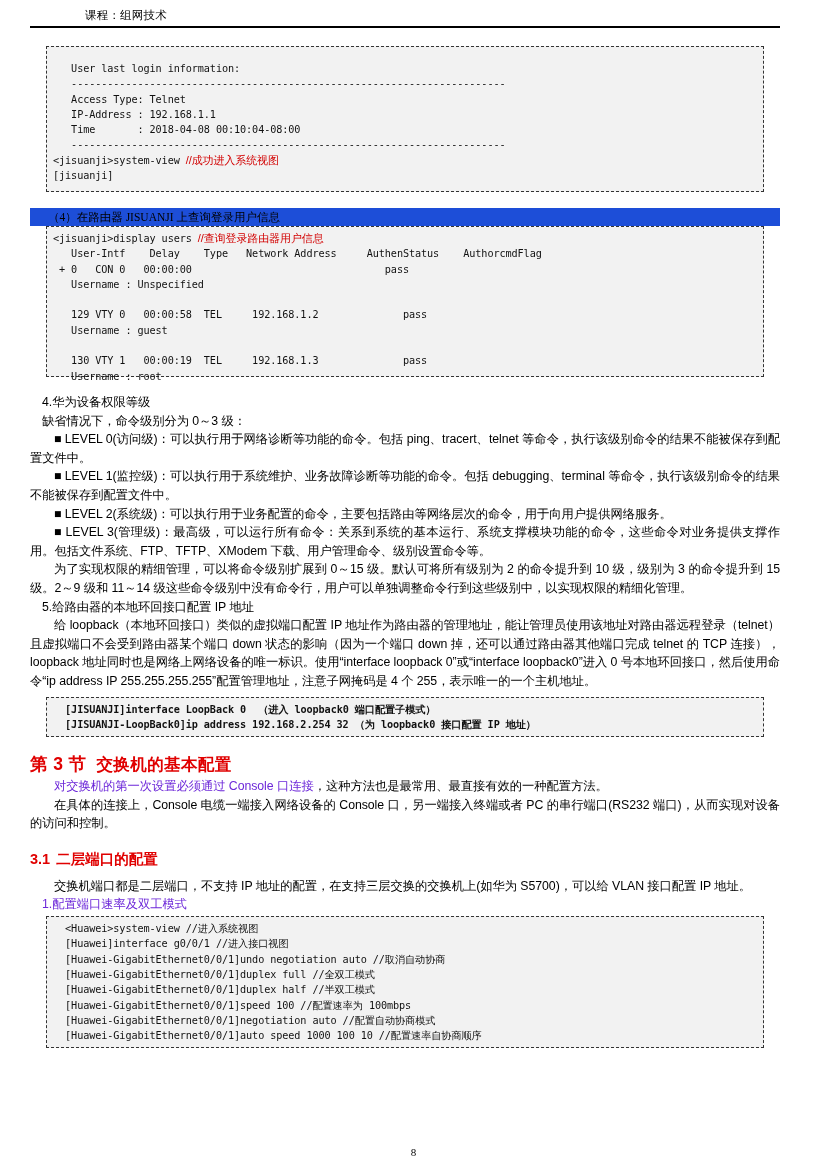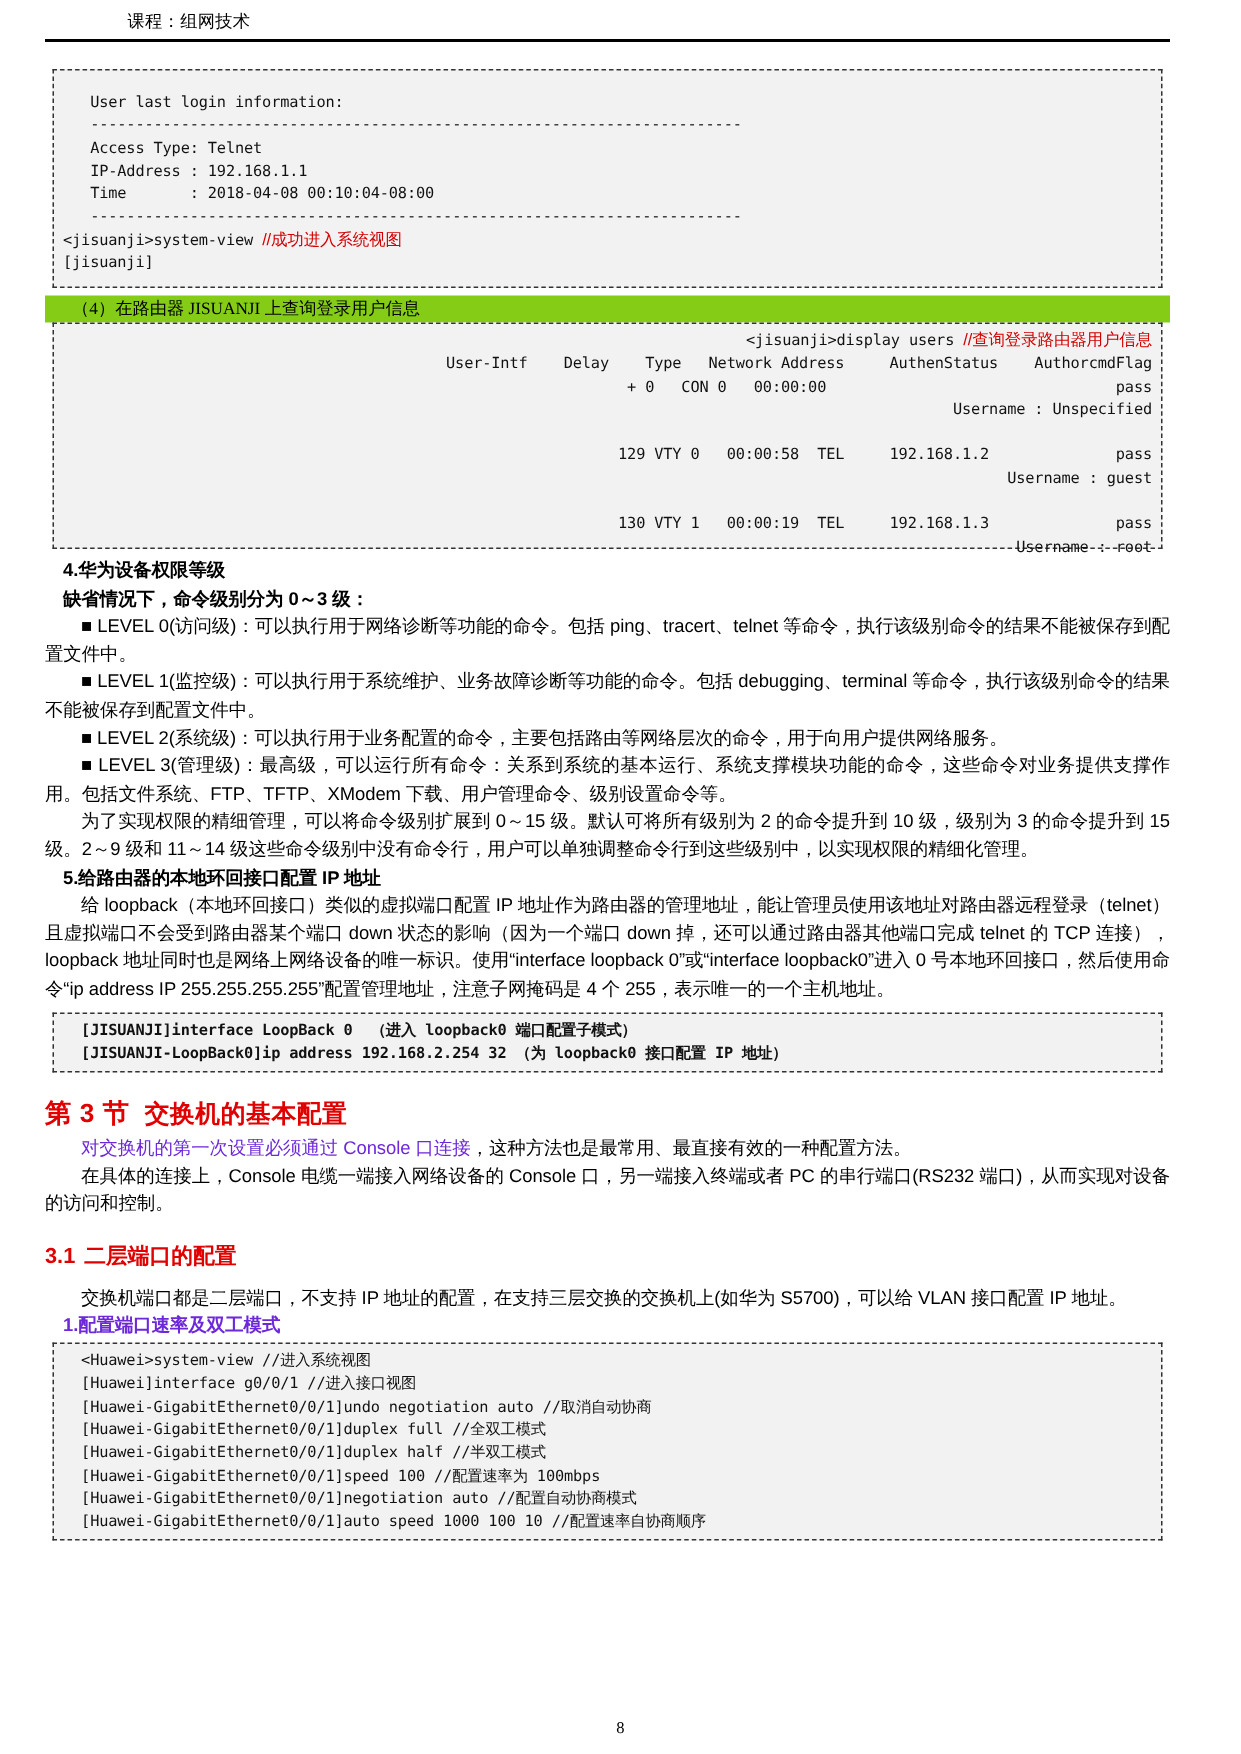--- a/index.html
+++ b/index.html
@@ -39,56 +39,56 @@
   
   .content {
     margin: 0 47px 0 30px;
   }
 
   
   .codeblock {
     background: #f2f2f2;
     border: 1px dashed #333;
     box-sizing: border-box;
-    margin: 5px;
+    margin: 16px;
     padding: 4px 6px 4px 6px;
     font-family: "DejaVu Sans Mono", "Liberation Mono", monospace;
     font-size: 10.2px;
     line-height: 15.3px;
     white-space: pre;
     color: #111;
     letter-spacing: -0.1px;
   }
   .codeblock .cmt { color: #d20000; }
   .codeblock .cn  { font-family: "Liberation Sans", "DejaVu Sans", sans-serif; font-size: 11px; }
   .cb1 { margin-top: 18px; height: 146px; }
   .cb1 .pad { display:block; height: 10px; }
-  .cb2 { margin-top: 0px; height: 151px; text-align: right; }
+  .cb2 { margin-top: 0px; height: 151px; }
   .cb3 { margin-top: 6px; font-weight: bold; }
   .cb4 { margin-top: 2px; }
 
   .midcaption {
     font-size: 11.5px;
     line-height: 16px;
     padding: 1px 0 1px 18px;
-    background: #84cc16;
+    background: #1d4ed8;
     font-family: "Liberation Serif", "DejaVu Serif", serif;
   }
 
   
   p.t {
     margin: 0;
     font-size: 12.3px;
     line-height: 18.6px;
     text-align: justify;
     text-justify: inter-ideograph;
     letter-spacing: -0.05px;
   }
   p.indent { text-indent: 24px; }
-  p.indent-sm { text-indent: 12px; font-weight: bold; }
+  p.indent-sm { text-indent: 12px; }
   .red { color: #6d28d9; }
 
   h2.sec {
     margin: 16px 0 2px 0;
     font-size: 16.5px;
     line-height: 22px;
     color: #e00000;
     font-weight: bold;
     letter-spacing: 0.4px;
   }

